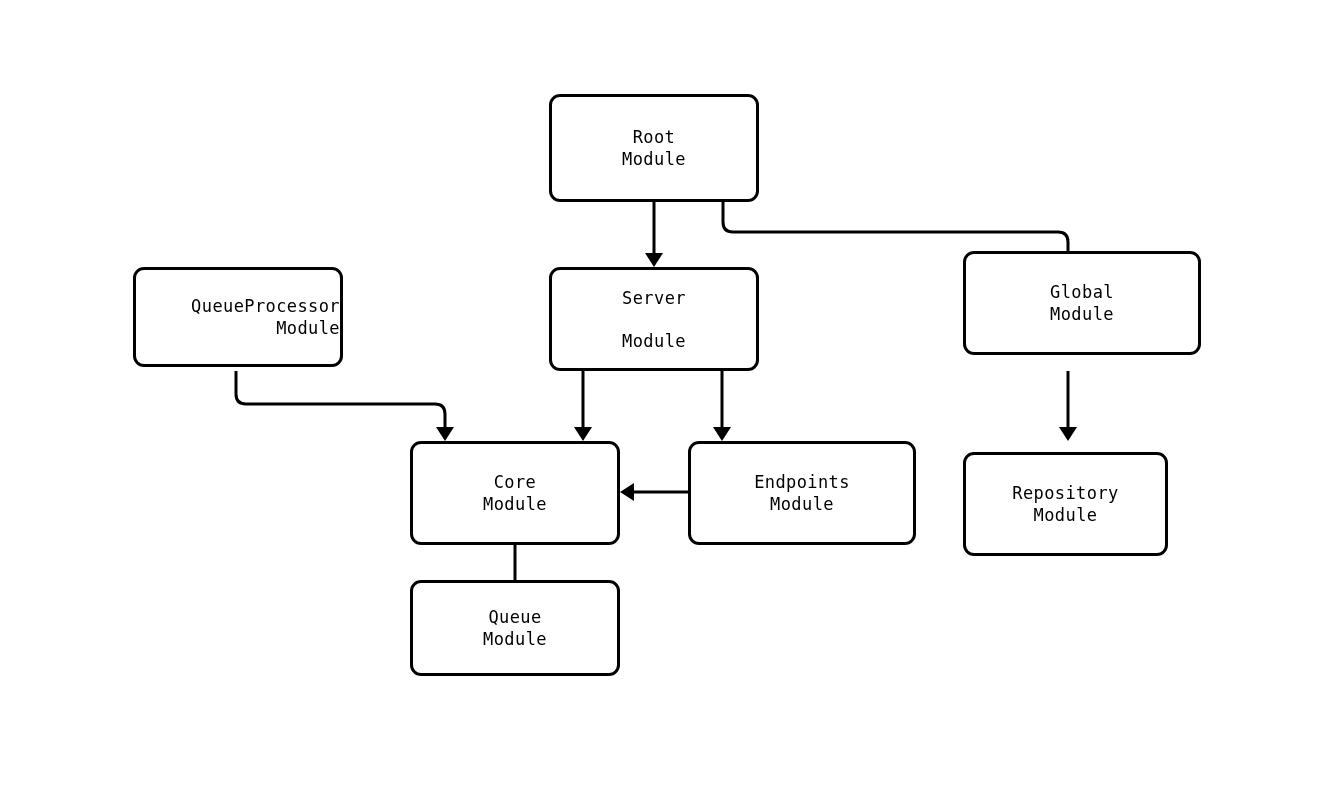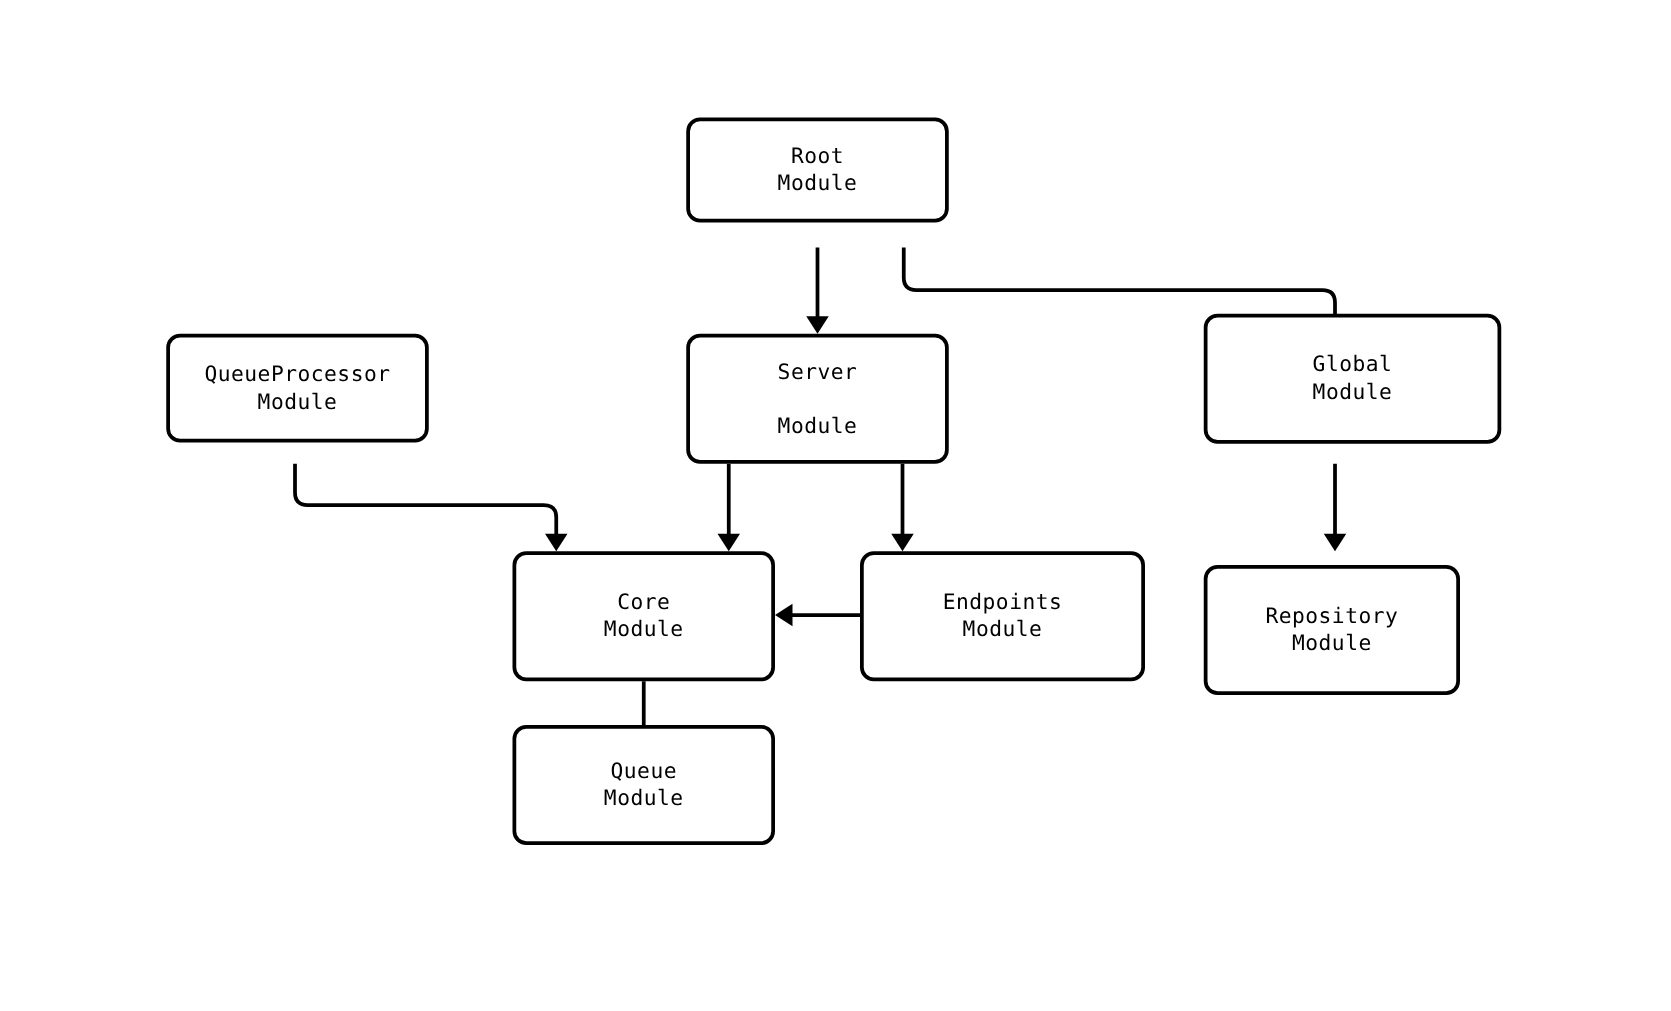--- a/index.html
+++ b/index.html
@@ -80,26 +80,26 @@
       <g>
         <path d="M 688 492 L 632 492" fill="none" stroke="#000000" stroke-width="3" stroke-linecap="butt" stroke-linejoin="round"></path>
         <polygon points="620,492 634,483 634,501" fill="#000000"></polygon>
       </g>
       <g>
         <path d="M 515 545 L 515 602" fill="none" stroke="#000000" stroke-width="3" stroke-linecap="butt" stroke-linejoin="round"></path>
         <polygon points="515,614 506,600 524,600" fill="#000000"></polygon>
       </g>
     </svg>
 
-  <div class="node" style="left: 549px; top: 94px; width: 210px; height: 84px; border-width: 3px; border-color: rgb(0, 0, 0); border-radius: 11px;">
+  <div class="node" style="left: 549px; top: 94px; width: 210px; height: 108px; border-width: 3px; border-color: rgb(0, 0, 0); border-radius: 11px;">
     <span class="node-label">Root</span>
     <span class="node-label">Module</span>
   </div>
 
-  <div class="node" style="left: 133px; top: 267px; width: 210px; height: 87px; border-width: 3px; border-color: rgb(0, 0, 0); border-radius: 11px;">
+  <div class="node" style="left: 133px; top: 267px; width: 210px; height: 100px; border-width: 3px; border-color: rgb(0, 0, 0); border-radius: 11px; align-items: flex-end;">
     <span class="node-label">QueueProcessor</span>
     <span class="node-label">Module</span>
   </div>
 
   <div class="node" style="left: 549px; top: 267px; width: 210px; height: 104px; border-width: 3px; border-color: rgb(0, 0, 0); border-radius: 11px; gap: 21px;">
     <span class="node-label">Server</span>
     <span class="node-label">Module</span>
   </div>
 
   <div class="node" style="left: 963px; top: 251px; width: 238px; height: 104px; border-width: 3px; border-color: rgb(0, 0, 0); border-radius: 11px;">

